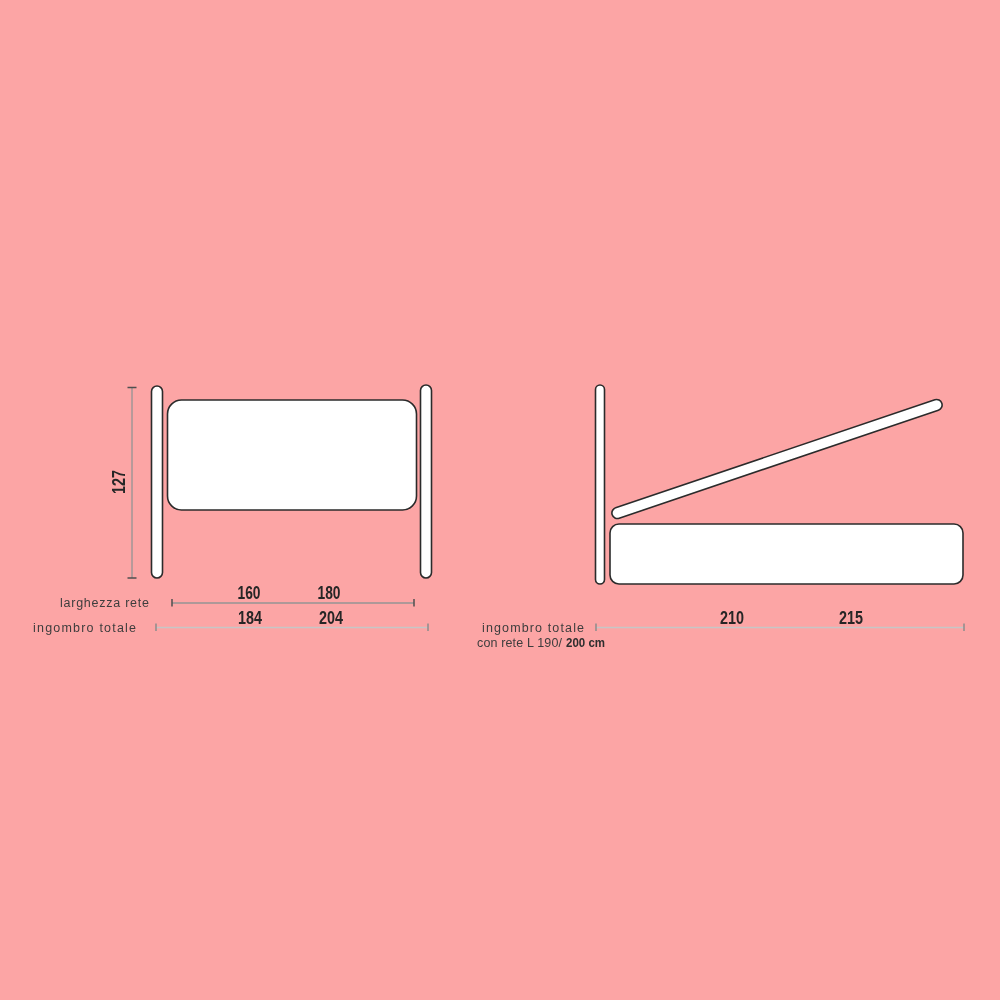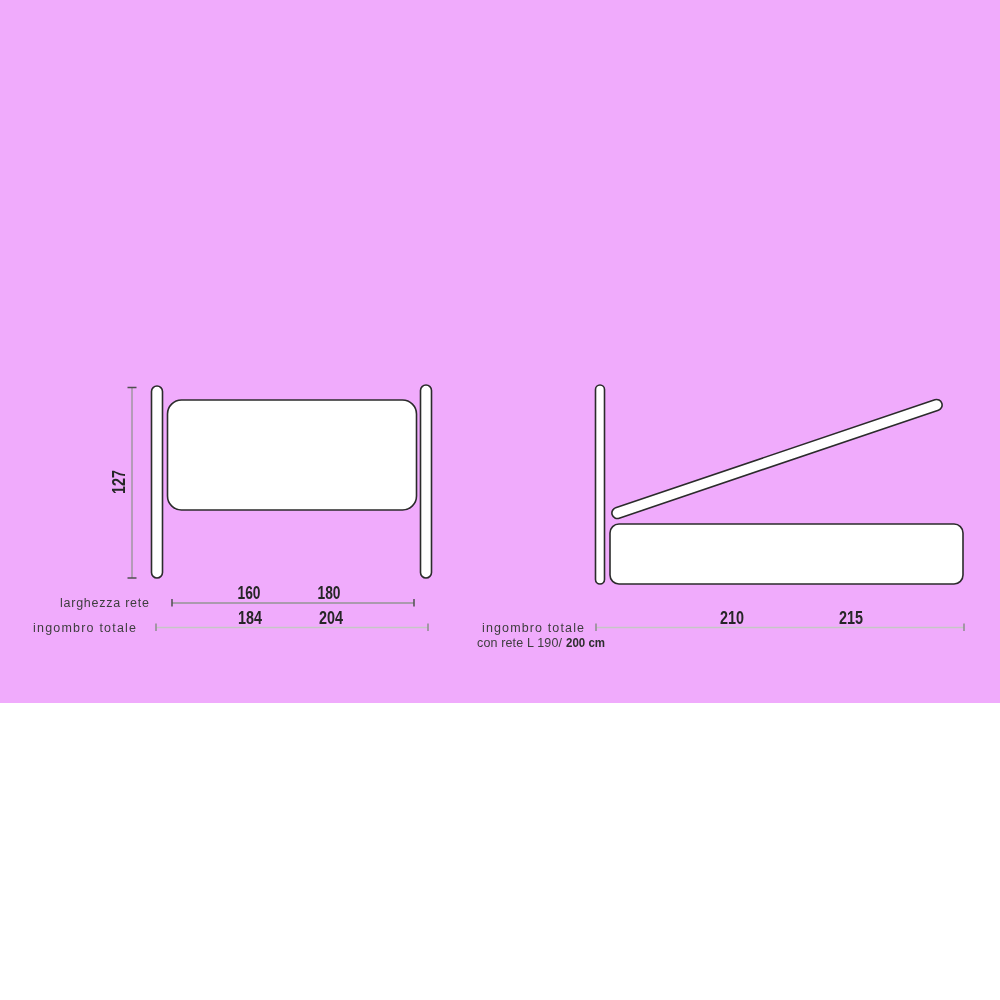--- a/index.html
+++ b/index.html
@@ -4,22 +4,22 @@
 <style>
   html, body {
     margin: 0;
     padding: 0;
     background: #ffffff;
     font-family: "Liberation Sans", sans-serif;
   }
   .canvas {
     position: relative;
     width: 1000px;
-    height: 703px;
-    background: #f0abfc;
+    height: 1000px;
+    background: #fca5a5;
     overflow: hidden;
   }
   svg { display: block; }
 
   
   .shape {
     fill: #ffffff;
     stroke: #2b2b2b;
     stroke-width: 1.6;
   }

